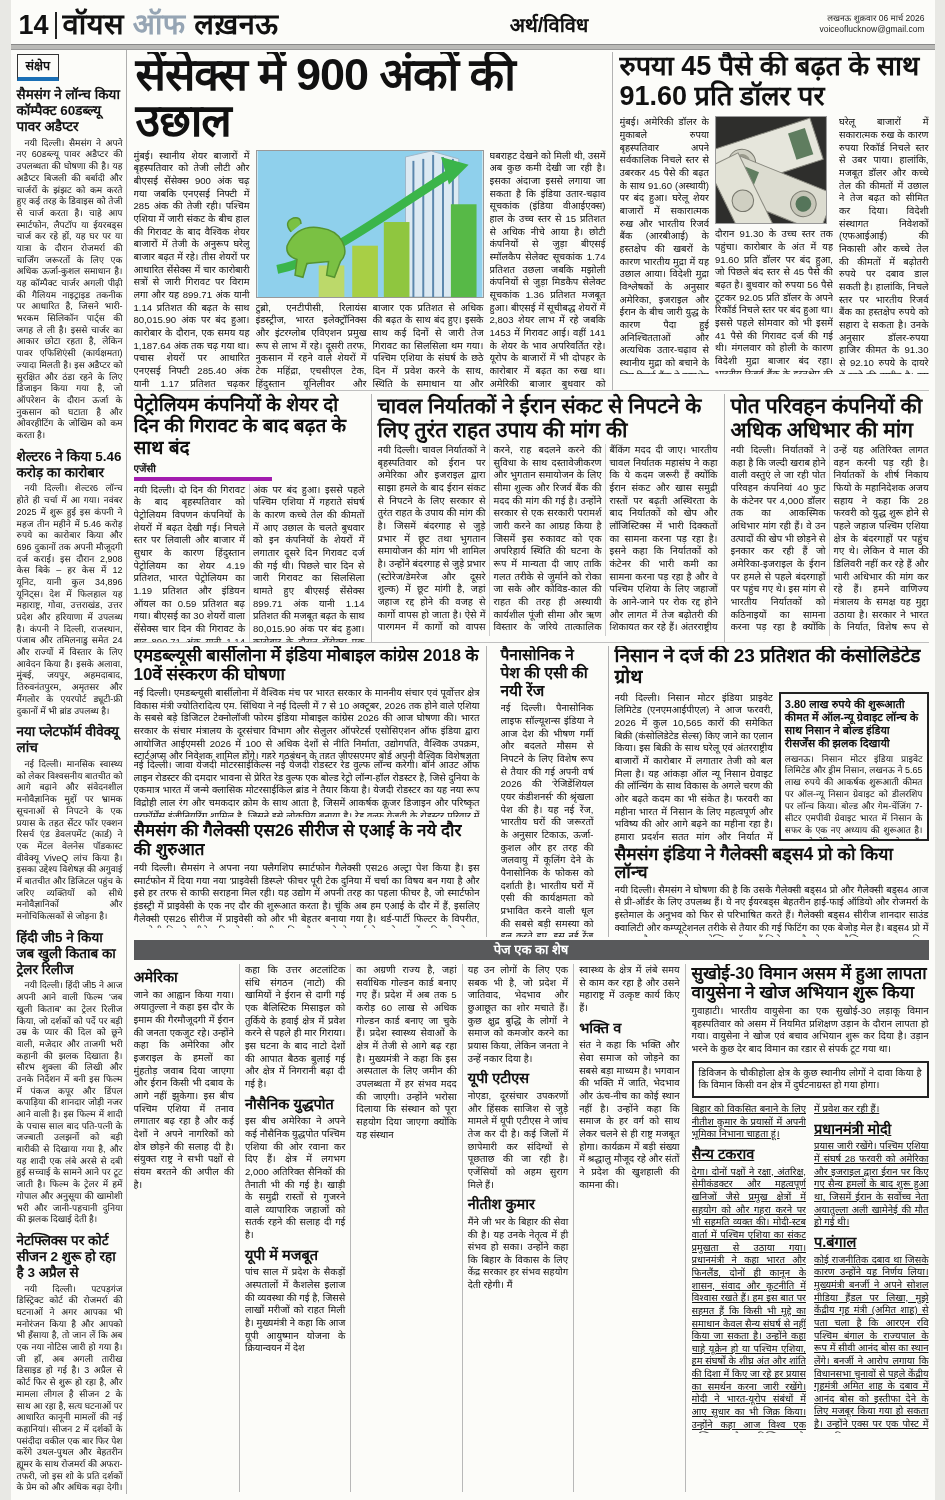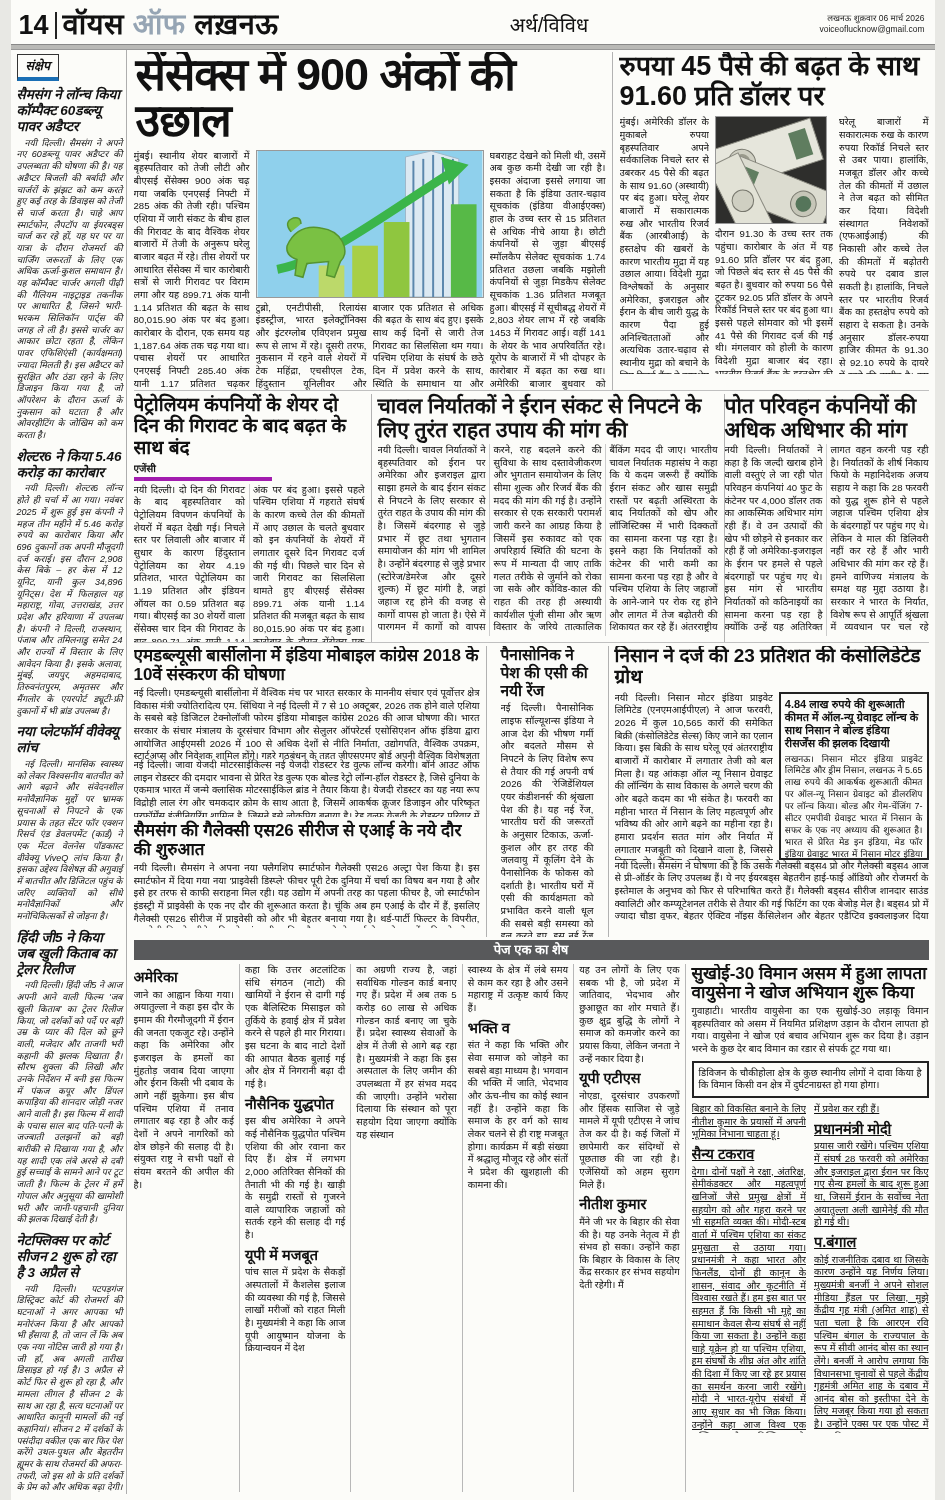--- a/index.html
+++ b/index.html
@@ -9,27 +9,27 @@
           overflow:hidden; position:relative; }
 
   
   .masthead { display:flex; align-items:center; justify-content:space-between;
               padding:6px 10px 2px 8px; height:44px; }
   .mh-left { display:flex; align-items:flex-end; gap:6px; }
   .mh-pageno { font-size:27px; font-weight:bold; border-right:2px solid #222;
                padding-right:6px; line-height:1; }
   .mh-title { font-size:29px; font-weight:bold; line-height:1; letter-spacing:.5px; }
   .mh-title .of { color:#96a5b4; }
-  .mh-section { font-size:20px; font-weight:normal; }
+  .mh-section { font-size:20px; font-weight:bold; }
   .mh-right { text-align:right; font-size:8.5px; line-height:1.35; color:#222; }
   .mh-rule { height:6px; background:#b9b9b6; border-top:1px solid #888; border-bottom:1px solid #999; }
 
   
   .sheet { display:flex; height:1444px; }
-  .sidebar { flex:0 0 116px; border-right:1px solid #aeaeae; padding:4px 3px 0 6px; overflow:hidden;font-style:italic; }
+  .sidebar { flex:0 0 116px; border-right:1px solid #aeaeae; padding:4px 3px 0 6px; overflow:hidden; }
   .mainarea { flex:1; padding:2px 6px 0 7px; display:flex; flex-direction:column; overflow:hidden; }
 
   
   .brief-tag { border:1px solid #333; border-bottom:4px solid #1a6fb5; font-weight:bold;
                font-size:12.5px; padding:2px 8px 3px; display:inline-block; margin-bottom:6px; }
   .sb-art { margin-bottom:7px; }
   .sb-h { font-size:13.5px; font-weight:bold; line-height:1.18; margin-bottom:3px; }
   .sb-b { font-size:9px; line-height:1.3; text-align:justify; }
   .sb-b::first-letter{ margin-left:8px; }
 
@@ -56,21 +56,21 @@
   
   .secB { display:flex; height:252px; border-top:1px solid #c0c0c0; padding-top:3px; overflow:hidden; }
   .artblock-h { font-weight:bold; line-height:1.12; margin-bottom:3px; }
   .pet { flex:0 0 237px; padding-right:6px; }
   .pet .artblock-h { font-size:19px; }
   .byline { font-size:10px; font-weight:bold; border-bottom:4px solid #a21caf; padding-bottom:2px; margin-bottom:3px; width:60%; }
   .pet-body { column-count:2; column-gap:8px; column-rule:1px solid #ccc; height:178px; overflow:hidden; }
   .rice { flex:0 0 353px; padding:0 6px; }
   .rice .artblock-h { font-size:21px; }
   .rice-body { column-count:3; column-gap:8px; column-rule:1px solid #ccc; height:192px; overflow:hidden; }
-  .port { flex:1; }
+  .port { flex:1; padding-left:6px; }
   .port .artblock-h { font-size:21px; }
   .port-body { column-count:2; column-gap:8px; column-rule:1px solid #ccc; height:192px; overflow:hidden; }
 
   
   .secC { display:flex; height:295px; border-top:1px solid #c0c0c0; padding-top:3px; overflow:hidden; }
   .c-left { flex:0 0 352px; padding-right:6px; overflow:hidden; }
   .c-left .artblock-h { font-size:17px; }
   .c-left .wide-body { height:72px; overflow:hidden; }
   .pana { flex:0 0 122px; padding:0 14px; overflow:hidden; }
   .pana-h { font-size:15.5px; font-weight:bold; line-height:1.15; margin-bottom:3px; }
@@ -245,24 +245,25 @@
         <div class="pana vline">
           <div class="pana-h">पैनासोनिक ने पेश की एसी की नयी रेंज</div>
           <div class="pana-b body-t">नई दिल्ली। पैनासोनिक लाइफ सॉल्यूशन्स इंडिया ने आज देश की भीषण गर्मी और बदलते मौसम से निपटने के लिए विशेष रूप से तैयार की गई अपनी वर्ष 2026 की 'रेजिडेंशियल एयर कंडीशनर्स' की श्रृंखला पेश की है। यह नई रेंज, भारतीय घरों की जरूरतों के अनुसार टिकाऊ, ऊर्जा-कुशल और हर तरह की जलवायु में कूलिंग देने के पैनासोनिक के फोकस को दर्शाती है। भारतीय घरों में एसी की कार्यक्षमता को प्रभावित करने वाली धूल की सबसे बड़ी समस्या को हल करते हुए, इस नई रेंज में पैनासोनिक की 'डस्टबस्टर टेक्नोलॉजी' शामिल की गई है। इसमें एक ऑटो रिवर्स-फ्लो फैन मैकेनिज्म है जो आउटडोर यूनिट से धूल को अपने आप बाहर निकाल देता है। इससे लगातार बेहतर कूलिंग, अधिक दक्षता और लंबे समय तक टिकाऊ प्रदर्शन सुनिश्चित होता है।</div>
         </div>
 
         <div class="c-right vline">
           <div class="nissan-h">निसान ने दर्ज की 23 प्रतिशत की कंसोलिडेटेड ग्रोथ</div>
           <div class="nissan-row">
             <div class="nissan-body body-t">नयी दिल्ली। निसान मोटर इंडिया प्राइवेट लिमिटेड (एनएमआईपीएल) ने आज फरवरी, 2026 में कुल 10,565 कारों की समेकित बिक्री (कंसोलिडेटेड सेल्स) किए जाने का एलान किया। इस बिक्री के साथ घरेलू एवं अंतरराष्ट्रीय बाजारों में कारोबार में लगातार तेजी को बल मिला है। यह आंकड़ा ऑल न्यू निसान ग्रेवाइट की लॉन्चिंग के साथ विकास के अगले चरण की ओर बढ़ते कदम का भी संकेत है। फरवरी का महीना भारत में निसान के लिए महत्वपूर्ण और भविष्य की ओर आगे बढ़ने का महीना रहा है। हमारा प्रदर्शन सतत मांग और निर्यात में लगातार मजबूती को दिखाने वाला है, जिससे निसान के वैश्विक परिचालन में भारत के रणनीतिक महत्व की पुष्टि हुई है। ऑल न्यू निसान ग्रेवाइट की लॉन्चिंग को ग्राहकों, डीलर्स और पार्टनर्स की तरफ से उत्साहजनक प्रतिक्रिया मिली है।</div>
             <div class="nissan-box">
-              <div class="nissan-box-h">4.84 लाख रुपये की शुरूआती कीमत में ऑल-न्यू ग्रेवाइट लॉन्च के साथ निसान ने बोल्ड इंडिया रीसर्जेंस की झलक दिखायी</div>
+              <div class="nissan-box-h">3.80 लाख रुपये की शुरूआती कीमत में ऑल-न्यू ग्रेवाइट लॉन्च के साथ निसान ने बोल्ड इंडिया रीसर्जेंस की झलक दिखायी</div>
               <div class="body-t" style="font-size:9px; height:118px; overflow:hidden;">लखनऊ। निसान मोटर इंडिया प्राइवेट लिमिटेड और ड्रीम निसान, लखनऊ ने 5.65 लाख रुपये की आकर्षक शुरूआती कीमत पर ऑल-न्यू निसान ग्रेवाइट को डीलरशिप पर लॉन्च किया। बोल्ड और गेम-चेंजिंग 7-सीटर एमपीवी ग्रेवाइट भारत में निसान के सफर के एक नए अध्याय की शुरूआत है। भारत से प्रेरित मेड इन इंडिया, मेड फॉर इंडिया ग्रेवाइट भारत में निसान मोटर इंडिया के नवीनतम प्रोडक्ट ऑफेंसिव का पहला प्रोडक्ट है। यह भारत में कंपनी की मजबूत प्रतिबद्धता और मौजूदगी को दर्शाता है। इस मॉडल का नाम ग्रेवाइट भारत के 1.4 अरब लोगों और राष्ट्र की विविधता को आकार देने वाली 19,000 भाषाओं एवं रीति-रिवाजों से प्रेरित है।</div>
             </div>
           </div>
+          <div class="buds-h">सैमसंग इंडिया ने गैलेक्सी बड्स4 प्रो को किया लॉन्च</div>
           <div class="buds-b body-t">नयी दिल्ली। सैमसंग ने घोषणा की है कि उसके गैलेक्सी बड्स4 प्रो और गैलेक्सी बड्स4 आज से प्री-ऑर्डर के लिए उपलब्ध हैं। ये नए ईयरबड्स बेहतरीन हाई-फाई ऑडियो और रोजमर्रा के इस्तेमाल के अनुभव को फिर से परिभाषित करते हैं। गैलेक्सी बड्स4 सीरीज शानदार साउंड क्वालिटी और कम्प्यूटेशनल तरीके से तैयार की गई फिटिंग का एक बेजोड़ मेल है। बड्स4 प्रो में ज्यादा चौड़ा वूफर, बेहतर ऐक्टिव नॉइस कैंसिलेशन और बेहतर एडैप्टिव इक्वलाइजर दिया गया है, जिससे आवाज मूल रिकॉर्डिंग जैसी शुद्ध सुनाई देती है। इसमें एआई का गहरा इस्तेमाल सैमसंग की उस प्रतिबद्धता को और मजबूत करता है।</div>
         </div>
       </div>
 
       <div class="band">पेज एक का शेष</div>
       <div class="secD">
         <div class="d-col">
           <div class="subhead">अमेरिका</div>
           <div class="body-t">जाने का आह्वान किया गया। अयातुल्ला ने कहा इस दौर के इमाम की गैरमौजूदगी में ईरान की जनता एकजुट रहे। उन्होंने कहा कि अमेरिका और इजराइल के हमलों का मुंहतोड़ जवाब दिया जाएगा और ईरान किसी भी दबाव के आगे नहीं झुकेगा। इस बीच पश्चिम एशिया में तनाव लगातार बढ़ रहा है और कई देशों ने अपने नागरिकों को क्षेत्र छोड़ने की सलाह दी है। संयुक्त राष्ट्र ने सभी पक्षों से संयम बरतने की अपील की है।</div>
         </div>
@@ -270,30 +271,30 @@
           <div class="body-t">कहा कि उत्तर अटलांटिक संधि संगठन (नाटो) की खामियों ने ईरान से दागी गई एक बैलिस्टिक मिसाइल को तुर्किये के हवाई क्षेत्र में प्रवेश करने से पहले ही मार गिराया। इस घटना के बाद नाटो देशों की आपात बैठक बुलाई गई और क्षेत्र में निगरानी बढ़ा दी गई है।</div>
           <div class="subhead">नौसैनिक युद्धपोत</div>
           <div class="body-t">इस बीच अमेरिका ने अपने कई नौसैनिक युद्धपोत पश्चिम एशिया की ओर रवाना कर दिए हैं। क्षेत्र में लगभग 2,000 अतिरिक्त सैनिकों की तैनाती भी की गई है। खाड़ी के समुद्री रास्तों से गुजरने वाले व्यापारिक जहाजों को सतर्क रहने की सलाह दी गई है।</div>
           <div class="subhead">यूपी में मजबूत</div>
           <div class="body-t">पांच साल में प्रदेश के सैकड़ों अस्पतालों में कैशलेस इलाज की व्यवस्था की गई है, जिससे लाखों मरीजों को राहत मिली है। मुख्यमंत्री ने कहा कि आज यूपी आयुष्मान योजना के क्रियान्वयन में देश</div>
         </div>
         <div class="d-col">
           <div class="body-t">का अग्रणी राज्य है, जहां सर्वाधिक गोल्डन कार्ड बनाए गए हैं। प्रदेश में अब तक 5 करोड़ 60 लाख से अधिक गोल्डन कार्ड बनाए जा चुके हैं। प्रदेश स्वास्थ्य सेवाओं के क्षेत्र में तेजी से आगे बढ़ रहा है। मुख्यमंत्री ने कहा कि इस अस्पताल के लिए जमीन की उपलब्धता में हर संभव मदद की जाएगी। उन्होंने भरोसा दिलाया कि संस्थान को पूरा सहयोग दिया जाएगा क्योंकि यह संस्थान</div>
         </div>
         <div class="d-col">
-          <div class="body-t">स्वास्थ्य के क्षेत्र में लंबे समय से काम कर रहा है और उसने महाराष्ट्र में उत्कृष्ट कार्य किए हैं।</div>
-          <div class="subhead">भक्ति व</div>
-          <div class="body-t">संत ने कहा कि भक्ति और सेवा समाज को जोड़ने का सबसे बड़ा माध्यम है। भगवान की भक्ति में जाति, भेदभाव और ऊंच-नीच का कोई स्थान नहीं है। उन्होंने कहा कि समाज के हर वर्ग को साथ लेकर चलने से ही राष्ट्र मजबूत होगा। कार्यक्रम में बड़ी संख्या में श्रद्धालु मौजूद रहे और संतों ने प्रदेश की खुशहाली की कामना की।</div>
-        </div>
-        <div class="d-col">
           <div class="body-t">यह उन लोगों के लिए एक सबक भी है, जो प्रदेश में जातिवाद, भेदभाव और छुआछूत का शोर मचाते हैं। कुछ क्षुद्र बुद्धि के लोगों ने समाज को कमजोर करने का प्रयास किया, लेकिन जनता ने उन्हें नकार दिया है।</div>
           <div class="subhead">यूपी एटीएस</div>
           <div class="body-t">नोएडा, दूरसंचार उपकरणों और हिंसक साजिश से जुड़े मामले में यूपी एटीएस ने जांच तेज कर दी है। कई जिलों में छापेमारी कर संदिग्धों से पूछताछ की जा रही है। एजेंसियों को अहम सुराग मिले हैं।</div>
           <div class="subhead">नीतीश कुमार</div>
           <div class="body-t">मैंने जी भर के बिहार की सेवा की है। यह उनके नेतृत्व में ही संभव हो सका। उन्होंने कहा कि बिहार के विकास के लिए केंद्र सरकार हर संभव सहयोग देती रहेगी। मैं</div>
+        </div>
+        <div class="d-col">
+          <div class="body-t">स्वास्थ्य के क्षेत्र में लंबे समय से काम कर रहा है और उसने महाराष्ट्र में उत्कृष्ट कार्य किए हैं।</div>
+          <div class="subhead">भक्ति व</div>
+          <div class="body-t">संत ने कहा कि भक्ति और सेवा समाज को जोड़ने का सबसे बड़ा माध्यम है। भगवान की भक्ति में जाति, भेदभाव और ऊंच-नीच का कोई स्थान नहीं है। उन्होंने कहा कि समाज के हर वर्ग को साथ लेकर चलने से ही राष्ट्र मजबूत होगा। कार्यक्रम में बड़ी संख्या में श्रद्धालु मौजूद रहे और संतों ने प्रदेश की खुशहाली की कामना की।</div>
         </div>
 
         <div class="d-right">
           <div class="sukhoi-h">सुखोई-30 विमान असम में हुआ लापता वायुसेना ने खोज अभियान शुरू किया</div>
           <div class="body-t">गुवाहाटी। भारतीय वायुसेना का एक सुखोई-30 लड़ाकू विमान बृहस्पतिवार को असम में नियमित प्रशिक्षण उड़ान के दौरान लापता हो गया। वायुसेना ने खोज एवं बचाव अभियान शुरू कर दिया है। उड़ान भरने के कुछ देर बाद विमान का रडार से संपर्क टूट गया था।</div>
           <div class="sukhoi-box body-t">डिविजन के चौकीहोला क्षेत्र के कुछ स्थानीय लोगों ने दावा किया है कि विमान किसी वन क्षेत्र में दुर्घटनाग्रस्त हो गया होगा।</div>
           <div class="d-right-cols">
             <div>
               <div class="body-t">बिहार को विकसित बनाने के लिए नीतीश कुमार के प्रयासों में अपनी भूमिका निभाना चाहता हूं।</div>
               <div class="subhead">सैन्य टकराव</div>

